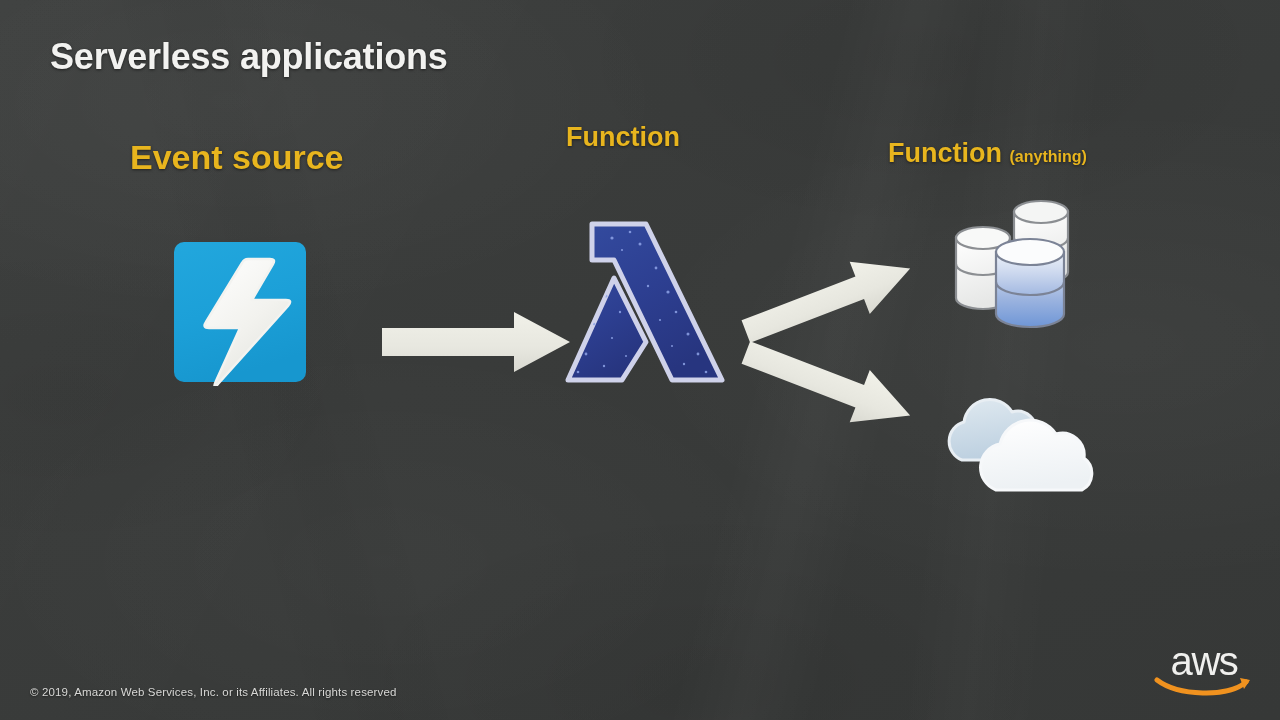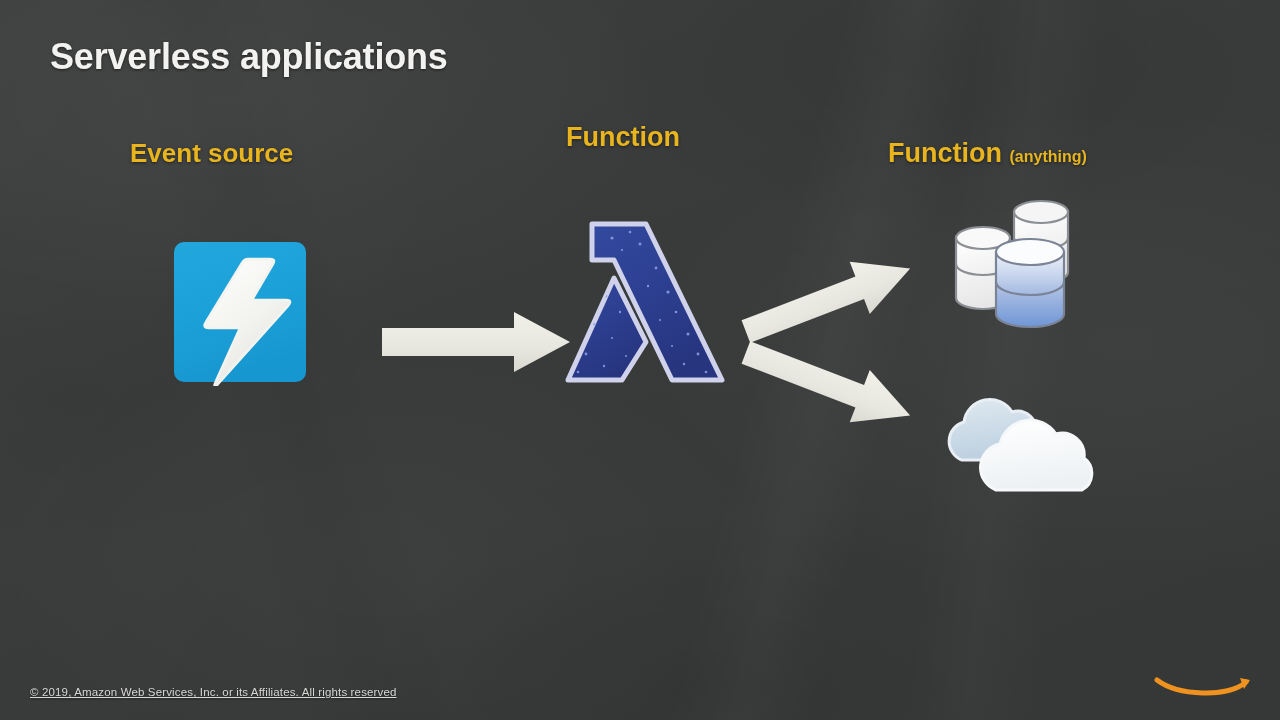--- a/index.html
+++ b/index.html
@@ -53,34 +53,33 @@
     letter-spacing: -0.2px;
     text-shadow: 0 1px 3px rgba(0,0,0,0.55);
   }
   .col-label {
     position: absolute;
     font-weight: bold;
     color: #e8b51e;
     text-shadow: 0 1px 3px rgba(0,0,0,0.5);
     white-space: nowrap;
   }
-  #label-event  { left: 130px; top: 138px; font-size: 26px; }
+  #label-event  { left: 130px; top: 138px; font-size: 34px; }
   #label-func   { left: 566px; top: 122px; font-size: 27px; }
   #label-svc    { left: 888px; top: 138px; font-size: 27px; }
   #label-svc .sub { font-size: 16px; }
 
   #copyright {
     position: absolute;
     left: 30px;
     top: 686px;
     font-size: 11.5px;
     color: #d8d8d6;
     letter-spacing: 0.15px;
     text-shadow: 0 1px 2px rgba(0,0,0,0.5);
-    text-decoration: underline;
   }
 
   
   #aws-logo {
     position: absolute;
     left: 1152px;
     top: 646px;
     width: 104px;
     height: 52px;
   }
@@ -276,19 +275,20 @@
                A 17 17 0 0 1 104 70 Z" fill="url(#cloudBack)" stroke="#e8eef3" stroke-width="3" stroke-linejoin="round"></path>
 
       <path d="M 64 100 A 24 24 0 0 1 68 54 A 31 31 0 0 1 124 44 A 22 22 0 0 1 152 68
                A 19 19 0 0 1 150 100 Z" fill="url(#cloudFront)" stroke="#f6f8fa" stroke-width="3" stroke-linejoin="round"></path>
     </svg>
   </div>
 
   <div id="copyright">© 2019, Amazon Web Services, Inc. or its Affiliates. All rights reserved</div>
 
   <div id="aws-logo">
+    <div class="word">aws</div>
     <svg width="100" height="22" viewBox="0 0 100 22">
       <path d="M 3 4 C 24 20 74 22 92 6" fill="none" stroke="#f0921f" stroke-width="5" stroke-linecap="round"></path>
       <path d="M 86 2 L 96 4 L 90 13 Z" fill="#f0921f"></path>
     </svg>
   </div>
 
 </div>
 
 </body></html>

